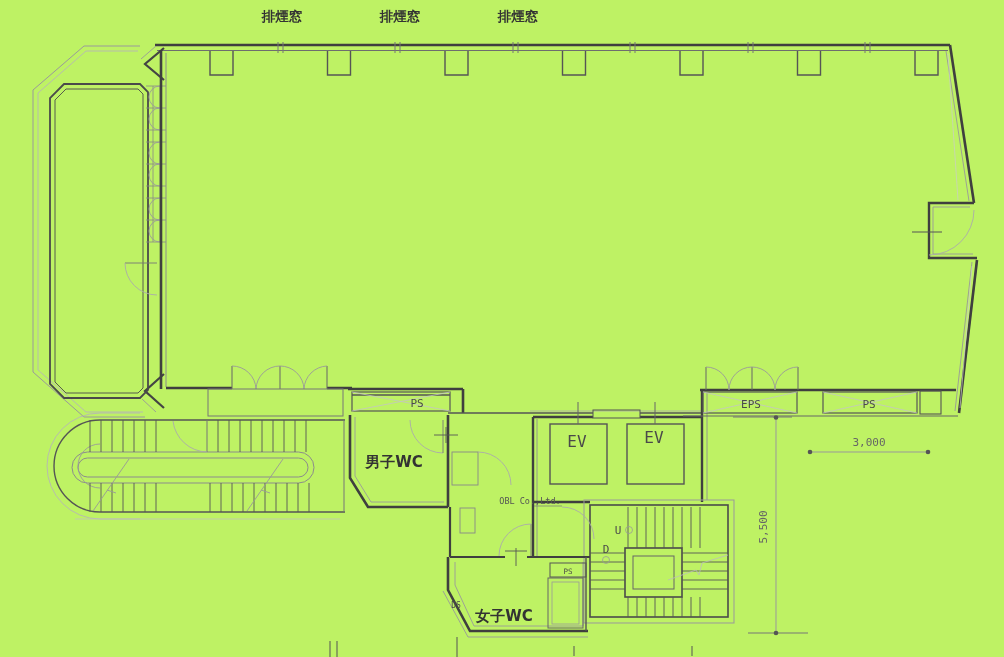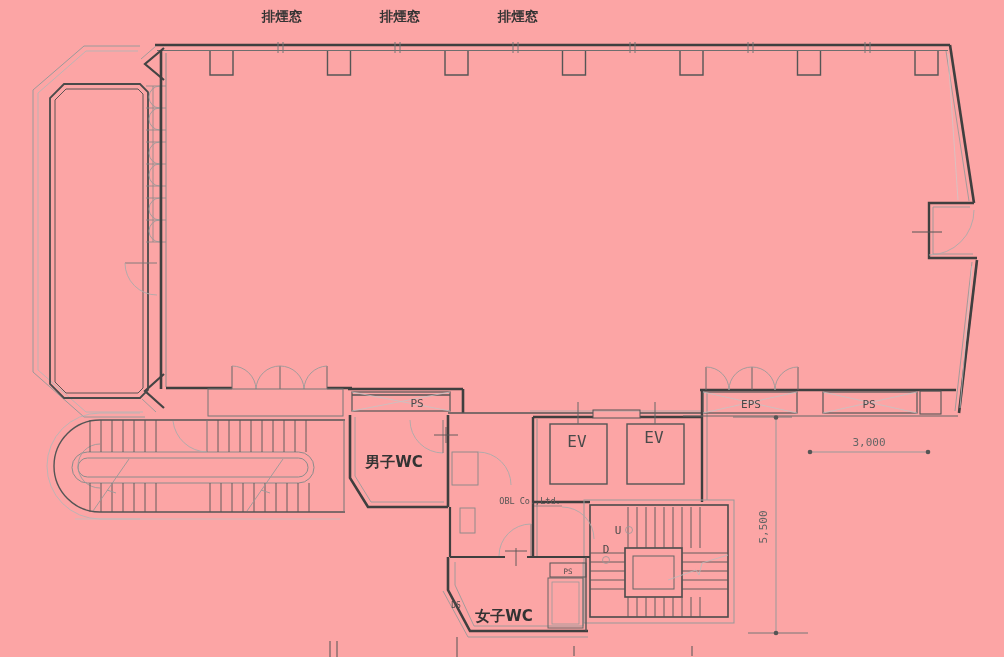--- a/index.html
+++ b/index.html
@@ -1,16 +1,16 @@
 <!DOCTYPE html>
 <html><head>
 <meta charset="utf-8">
 <style>
   html,body{margin:0;padding:0;background:#fff;}
-  .stage{position:relative;width:1004px;height:657px;background:#fca5a5;overflow:hidden;text-align:center;}
+  .stage{position:relative;width:1004px;height:657px;background:#bef264;overflow:hidden;text-align:center;}
   svg{position:absolute;left:0;top:0;}
   text{font-family:"DejaVu Sans",sans-serif;fill:#3a3a3a;}
   .cjk{font-weight:bold;fill:#333;}
   .cad{font-family:"DejaVu Sans Mono","Liberation Mono",monospace;fill:#4a4a4a;font-weight:normal;}
   .dim{font-family:"DejaVu Sans Mono","Liberation Mono",monospace;fill:#666;}
   .wm{font-family:"DejaVu Sans Mono","Liberation Mono",monospace;fill:#555;}
 </style>
 </head>
 <body>
 

